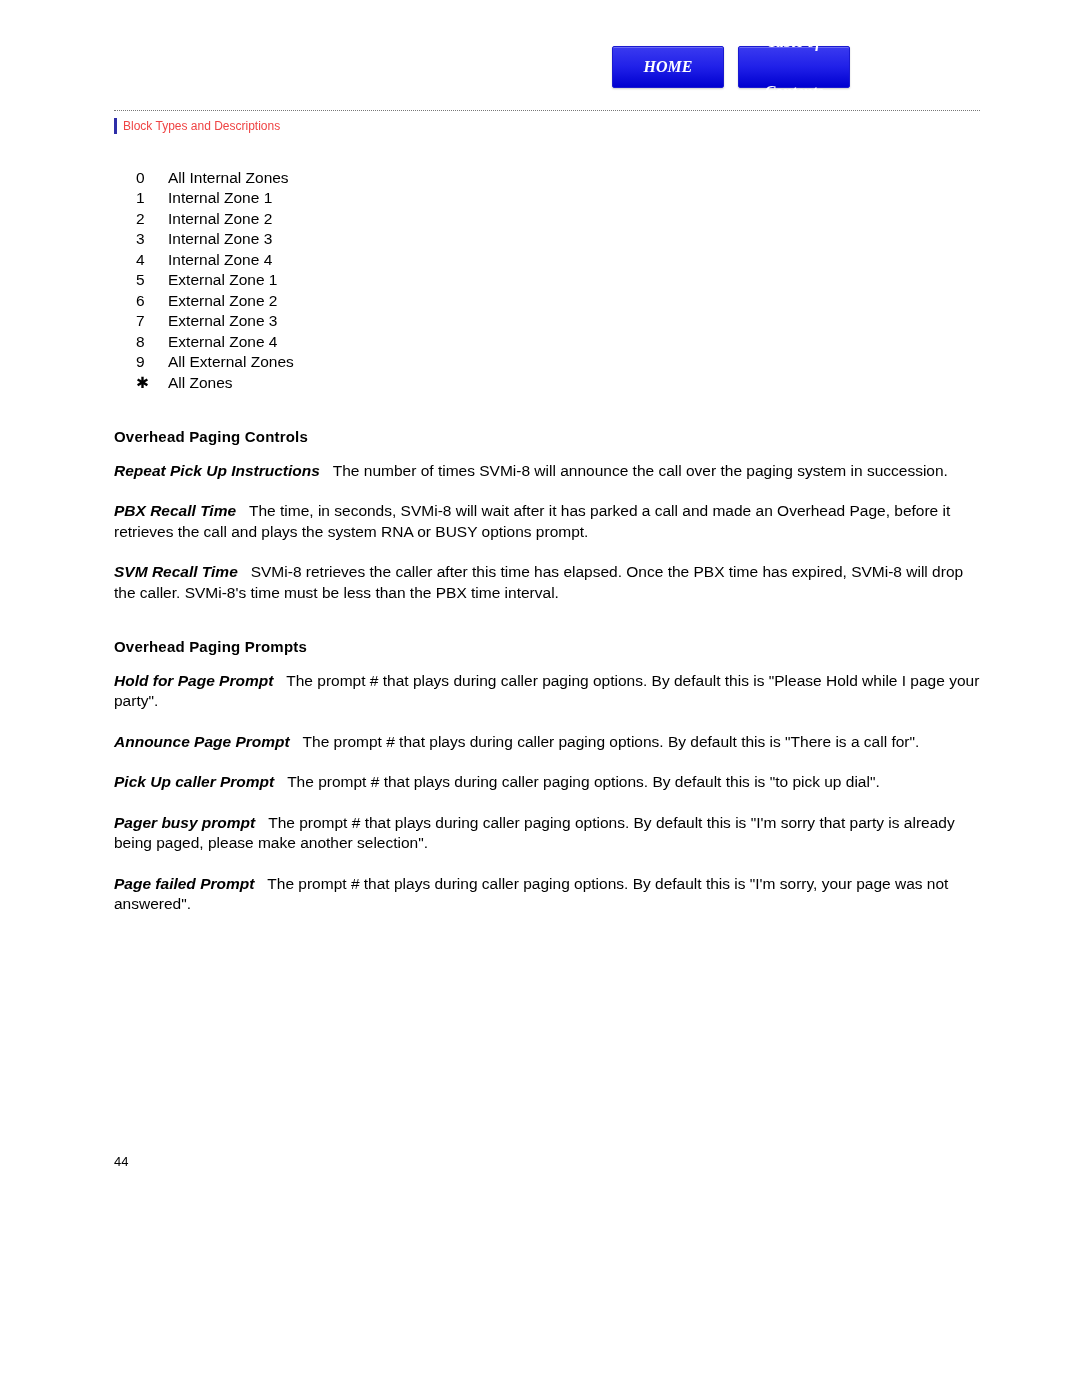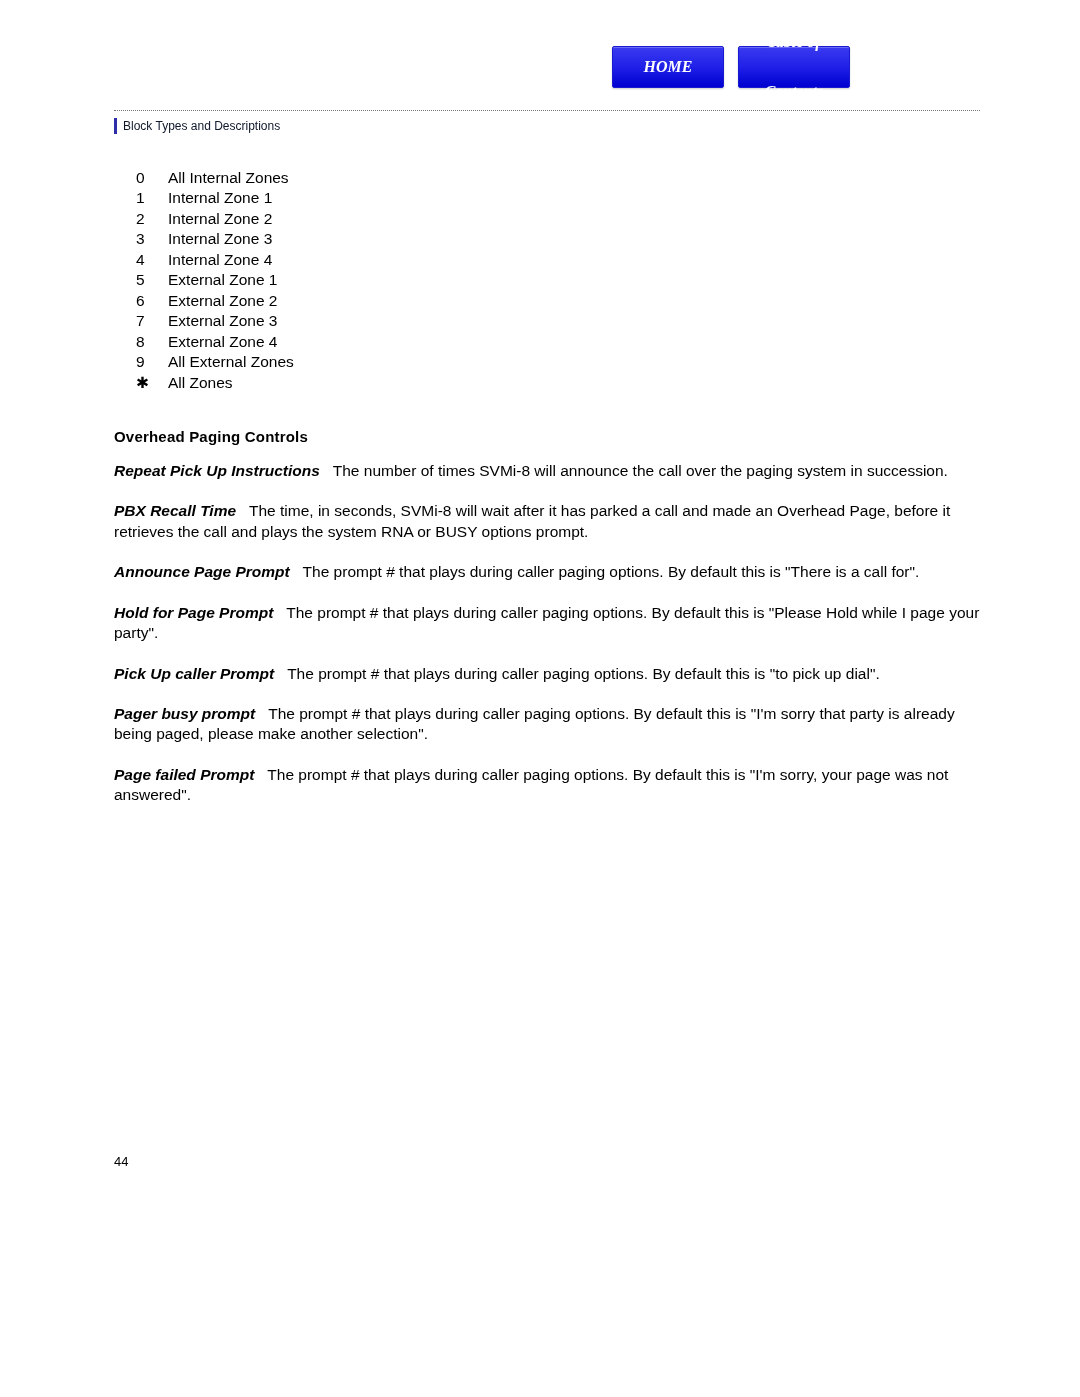--- a/index.html
+++ b/index.html
@@ -52,21 +52,21 @@
     left: 114px;
     right: 100px;
     border-top: 1px dotted #777;
     height: 0;
   }
   .breadcrumb {
     position: absolute;
     top: 118px;
     left: 114px;
     font-size: 12px;
-    color: #0f172a;
+    color: #ef4444;
     padding-left: 6px;
     border-left: 3px solid #2e2ea8;
     line-height: 16px;
   }
   .content {
     position: absolute;
     top: 160px;
     left: 114px;
     right: 100px;
     font-size: 15.5px;
@@ -178,25 +178,27 @@
         <div class="zone-row">
           <div class="zone-key">✱</div>
           <div>All Zones</div>
         </div>
       </div>
 
     <h2 class="section">Overhead Paging Controls</h2>
     <div id="controls-items">
         <p class="body"><span class="term">Repeat Pick Up Instructions</span><span>&nbsp;&nbsp;&nbsp;The number of times SVMi-8 will announce the call over the paging system in succession.</span></p>
         <p class="body"><span class="term">PBX Recall Time</span><span>&nbsp;&nbsp;&nbsp;The time, in seconds, SVMi-8 will wait after it has parked a call and made an Overhead Page, before it retrieves the call and plays the system RNA or BUSY options prompt.</span></p>
+        <p class="body"><span class="term">SVM Recall Time</span><span>&nbsp;&nbsp;&nbsp;SVMi-8 retrieves the caller after this time has elapsed.  Once the PBX time has expired, SVMi-8 will drop the caller. SVMi-8's time must be less than the PBX time interval.</span></p>
       </div>
 
+    <h2 class="section">Overhead Paging Prompts</h2>
     <div id="prompts-items">
+        <p class="body"><span class="term">Hold for Page Prompt</span><span>&nbsp;&nbsp;&nbsp;The prompt # that plays during caller paging options. By default this is "Please Hold while I page your party".</span></p>
         <p class="body"><span class="term">Announce Page Prompt</span><span>&nbsp;&nbsp;&nbsp;The prompt # that plays during caller paging options. By default this is "There is a call for".</span></p>
-        <p class="body"><span class="term">Hold for Page Prompt</span><span>&nbsp;&nbsp;&nbsp;The prompt # that plays during caller paging options. By default this is "Please Hold while I page your party".</span></p>
         <p class="body"><span class="term">Pick Up caller Prompt</span><span>&nbsp;&nbsp;&nbsp;The prompt # that plays during caller paging options. By default this is "to pick up dial".</span></p>
         <p class="body"><span class="term">Pager busy prompt</span><span>&nbsp;&nbsp;&nbsp;The prompt # that plays during caller paging options. By default this is "I'm sorry that party is already being paged, please make another selection".</span></p>
         <p class="body"><span class="term">Page failed Prompt</span><span>&nbsp;&nbsp;&nbsp;The prompt # that plays during caller paging options. By default this is "I'm sorry, your page was not answered".</span></p>
       </div>
 
   </div>
 
   <div class="page-number">44</div>
 
 </div>

